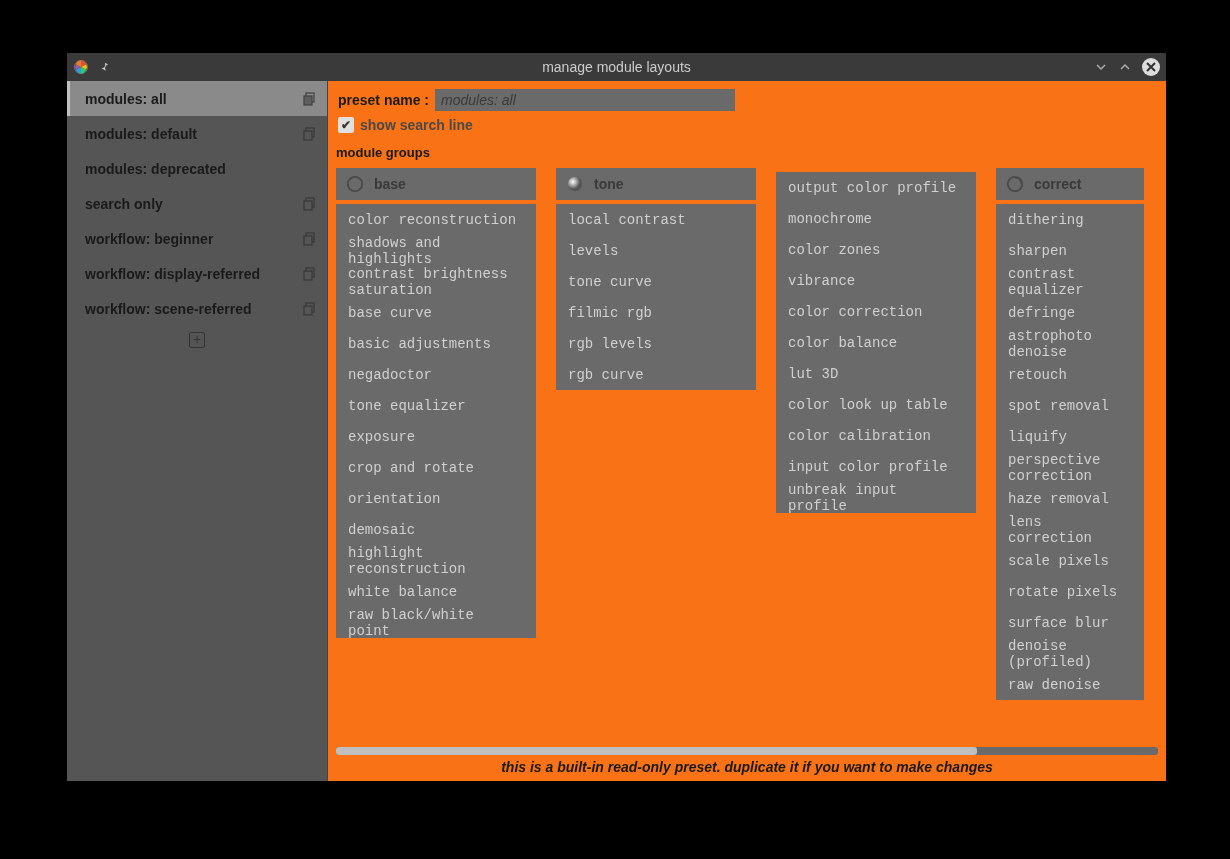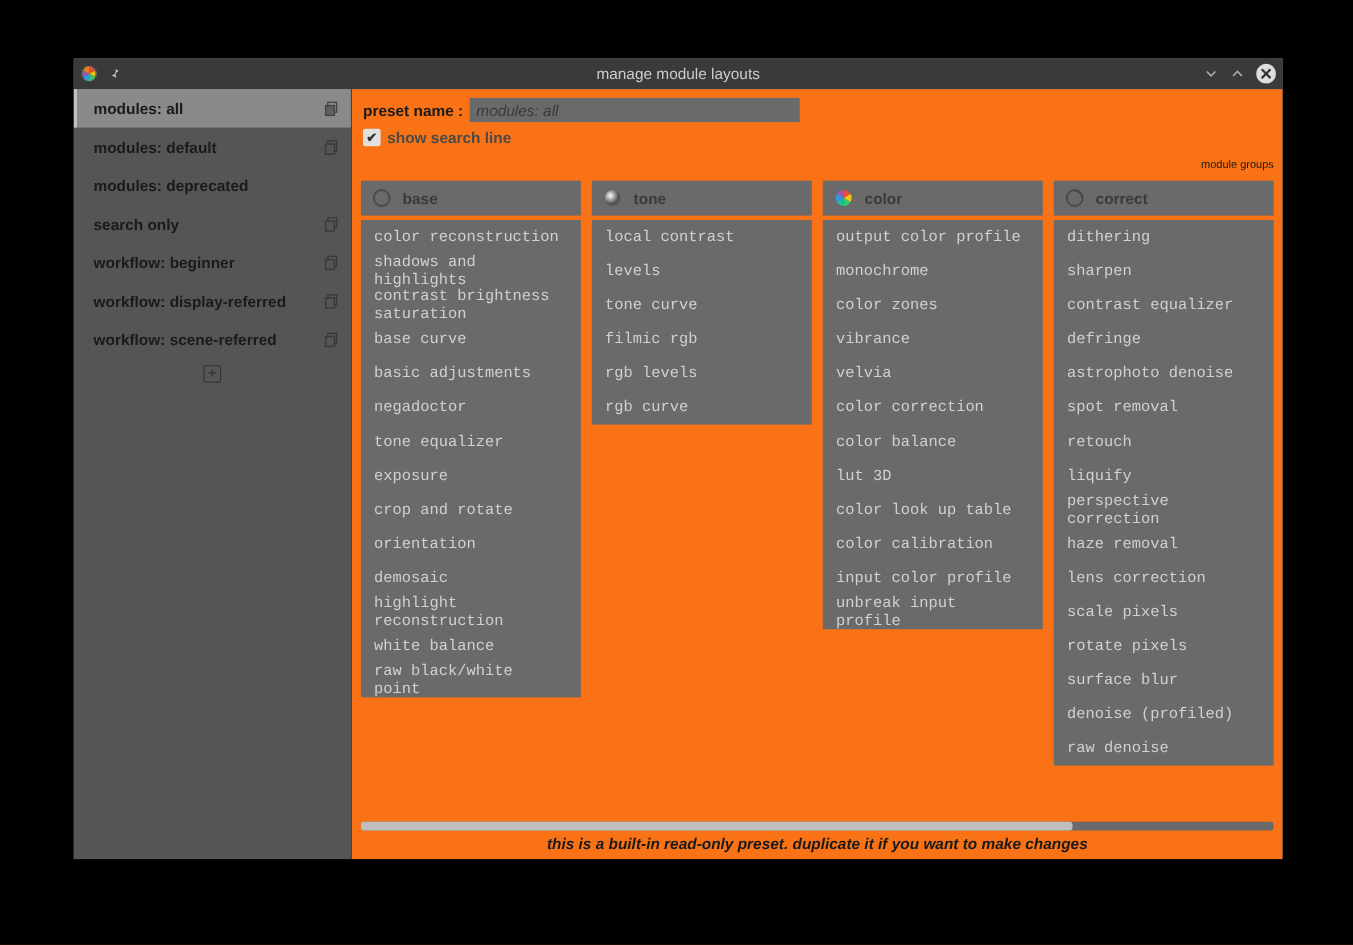--- a/index.html
+++ b/index.html
@@ -172,47 +172,47 @@
   color: #333;
   font-size: 12px;
   font-weight: bold;
 }
 .check-label {
   font-weight: 600;
   font-size: 14px;
   color: #4a4a4a;
 }
 .groups-title {
-  text-align: right;
-  font-weight: 400;
-  font-size: 10px;
+  text-align: left;
+  font-weight: 700;
+  font-size: 13px;
   color: #1a1a1a;
   margin-bottom: 8px;
 }
 .groups-wrap {
   flex: 1;
   display: flex;
   flex-direction: column;
   overflow: hidden;
   padding-bottom: 2px;
 }
 .groups {
   display: flex;
-  gap: 10px;
+  gap: 20px;
   overflow-x: auto;
   padding-bottom: 4px;
   flex: 1;
 }
 .group-col {
   width: 200px;
   flex-shrink: 0;
   display: flex;
   flex-direction: column;
 }
-.group-col:last-child { width: 200px; }
+.group-col:last-child { width: 148px; }
 .group-head {
   height: 32px;
   background: #6a6a6a;
   display: flex;
   align-items: center;
   gap: 10px;
   padding: 0 10px;
   font-weight: 600;
   font-size: 14px;
   color: #3a3a3a;
@@ -425,39 +425,25 @@
               <div class="group-body">
                 <div class="module-item">local contrast</div>
                 <div class="module-item">levels</div>
                 <div class="module-item">tone curve</div>
                 <div class="module-item">filmic rgb</div>
                 <div class="module-item">rgb levels</div>
                 <div class="module-item">rgb curve</div>
               </div>
             </div>
             <div class="group-col">
-              <div class="group-head">
-                <span class="gicon"><svg viewBox="0 0 20 20">
-                    <g transform="translate(10,10)">
-                      <path d="M0 0 L0 -8 A8 8 0 0 1 6.9 -4 Z" fill="#e74c3c"></path>
-                      <path d="M0 0 L6.9 -4 A8 8 0 0 1 6.9 4 Z" fill="#f1c40f"></path>
-                      <path d="M0 0 L6.9 4 A8 8 0 0 1 0 8 Z" fill="#2ecc71"></path>
-                      <path d="M0 0 L0 8 A8 8 0 0 1 -6.9 4 Z" fill="#1abc9c"></path>
-                      <path d="M0 0 L-6.9 4 A8 8 0 0 1 -6.9 -4 Z" fill="#3498db"></path>
-                      <path d="M0 0 L-6.9 -4 A8 8 0 0 1 0 -8 Z" fill="#9b59b6"></path>
-                    </g>
-                  </svg></span>
-                <span>color</span>
-              </div>
               <div class="group-body">
                 <div class="module-item">output color profile</div>
                 <div class="module-item">monochrome</div>
                 <div class="module-item">color zones</div>
                 <div class="module-item">vibrance</div>
-                <div class="module-item">velvia</div>
                 <div class="module-item">color correction</div>
                 <div class="module-item">color balance</div>
                 <div class="module-item">lut 3D</div>
                 <div class="module-item">color look up table</div>
                 <div class="module-item">color calibration</div>
                 <div class="module-item">input color profile</div>
                 <div class="module-item">unbreak input profile</div>
               </div>
             </div>
             <div class="group-col">
@@ -467,22 +453,22 @@
                     <path d="M10 3 A7 7 0 0 1 17 10" fill="none" stroke="#4a4a4a" stroke-width="1.5"></path>
                   </svg></span>
                 <span>correct</span>
               </div>
               <div class="group-body">
                 <div class="module-item">dithering</div>
                 <div class="module-item">sharpen</div>
                 <div class="module-item">contrast equalizer</div>
                 <div class="module-item">defringe</div>
                 <div class="module-item">astrophoto denoise</div>
+                <div class="module-item">retouch</div>
                 <div class="module-item">spot removal</div>
-                <div class="module-item">retouch</div>
                 <div class="module-item">liquify</div>
                 <div class="module-item">perspective correction</div>
                 <div class="module-item">haze removal</div>
                 <div class="module-item">lens correction</div>
                 <div class="module-item">scale pixels</div>
                 <div class="module-item">rotate pixels</div>
                 <div class="module-item">surface blur</div>
                 <div class="module-item">denoise (profiled)</div>
                 <div class="module-item">raw denoise</div>
               </div>

